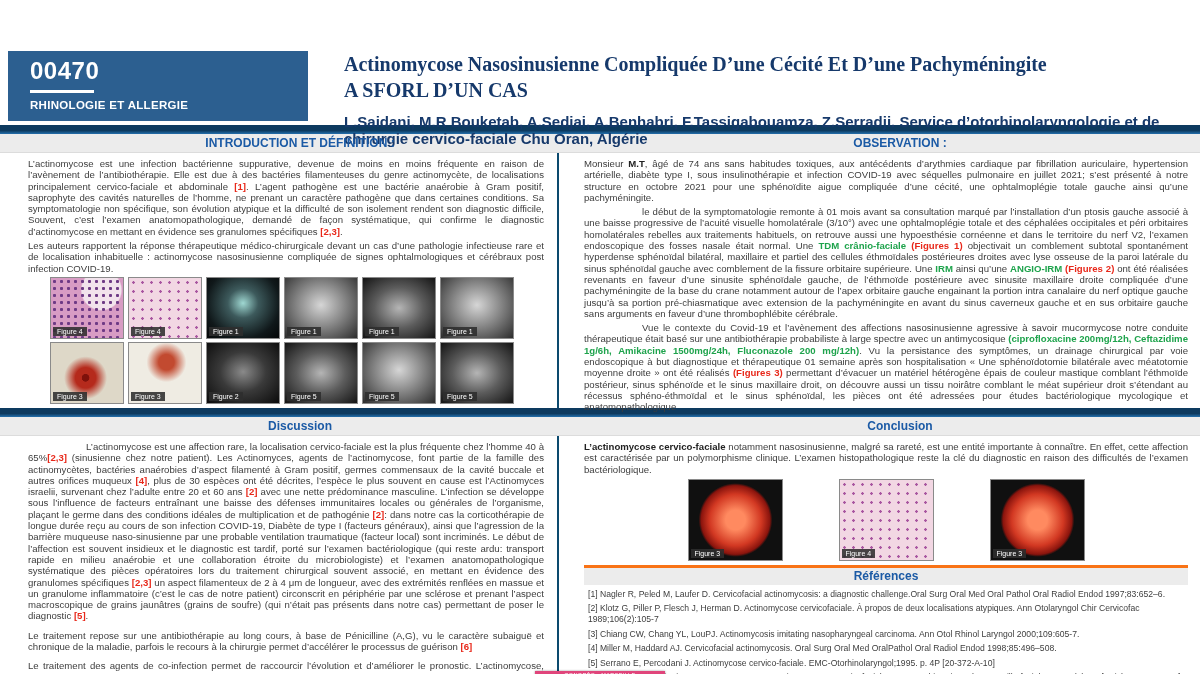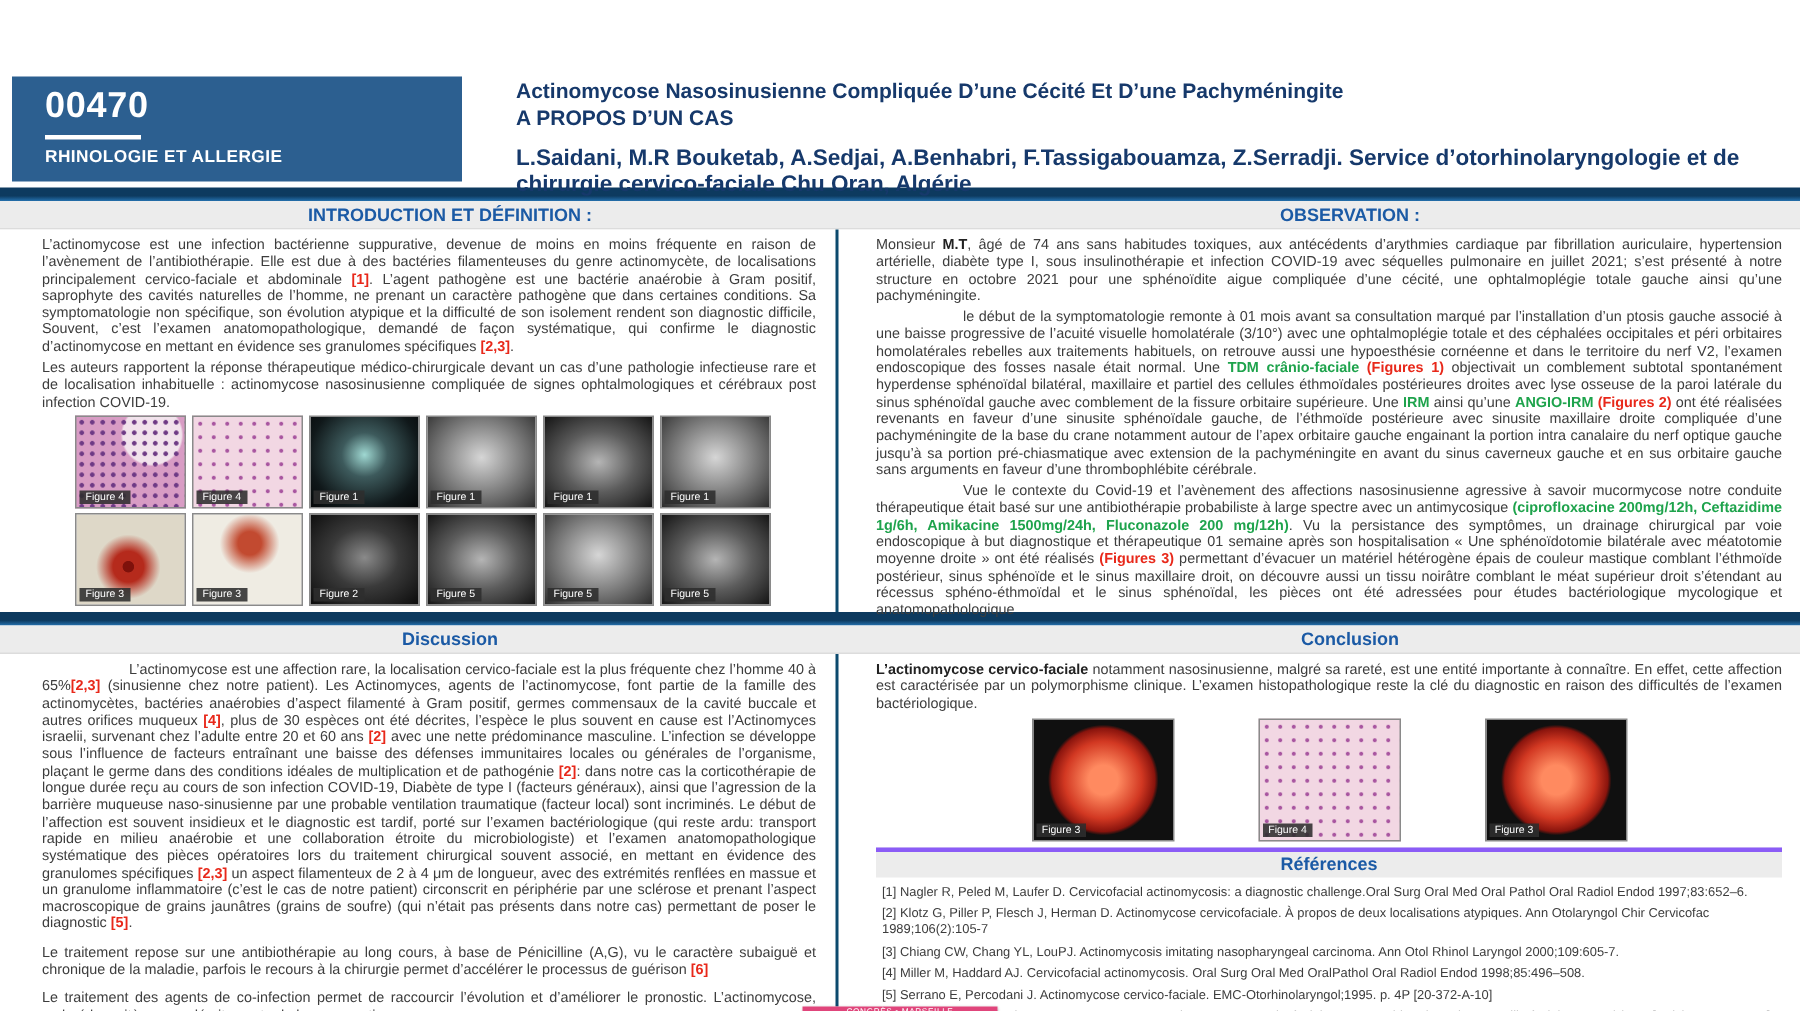--- a/index.html
+++ b/index.html
@@ -6,21 +6,21 @@
   body{width:1200px;height:674px;overflow:hidden;font-family:"Liberation Sans",sans-serif;color:#3d3d3d;}
   .poster{width:1200px;height:674px;position:relative;background:#fff;}
 
   
   .topbar{height:80px;display:flex;margin-top:45px;}
   .idbox{width:300px;height:70px;margin:6px 0 0 8px;background:#2c5f90;color:#fff;padding:6px 0 0 22px;box-sizing:border-box;}
   .idnum{font-size:24px;font-weight:bold;letter-spacing:.5px;}
   .idline{width:64px;height:3px;background:#fff;margin:5px 0 6px 0;}
   .idcat{font-size:11.5px;font-weight:bold;letter-spacing:.3px;}
   .titlebox{flex:1;padding:6px 10px 0 36px;}
-  .title{margin:0;font-size:14px;line-height:1.32;font-weight:bold;color:#16396b;}
+  .title{margin:0;font-size:20px;line-height:1.32;font-weight:bold;color:#16396b;font-family:Liberation Serif, serif;}
   .authors{margin-top:9px;font-size:15px;font-weight:bold;color:#16396b;}
 
   
   .navybar{height:9px;background:linear-gradient(#0d3a5f 62%,#2470ad 100%);}
   .sheads{height:18px;background:#ececec;display:flex;align-items:center;border-bottom:1px solid #dcdcdc;}
   .shead{width:50%;text-align:center;font-size:12px;font-weight:bold;color:#1b5aa5;}
 
   
   .cols{display:flex;background:#fff;}
   .cols.top{height:255px;}
@@ -44,21 +44,21 @@
   .f-ctdark{background:radial-gradient(ellipse at 50% 50%,#b5b5b5 0%,#5c5c5c 48%,#141414 100%);}
   .f-spec1{background:radial-gradient(circle at 48% 58%,#7e110b 0 7%,#b52a1c 8% 20%,#ded8c8 42%);}
   .f-spec2{background:radial-gradient(circle at 52% 32%,#c24a30 0 14%,#efece3 36%);}
   .f-mri{background:radial-gradient(ellipse at 50% 48%,#8a8a8a 0%,#3a3a3a 45%,#0b0b0b 100%);}
   .f-endo{background:radial-gradient(circle at 50% 50%,#ff8a60 0 16%,#d23822 42%,#8a140d 56%,#101010 60%);}
 
   .conclfigs{display:flex;justify-content:center;gap:56px;margin:4px 0 0 0;}
   .conclfigs .fig{width:95px;height:82px;}
 
   
-  .refshead{margin-top:4px;border-top:3px solid #8b5cf6;background:#ececec;height:17px;line-height:17px;text-align:center;font-size:12px;font-weight:bold;color:#1b5aa5;}
+  .refshead{margin-top:4px;border-top:3px solid #f97316;background:#ececec;height:17px;line-height:17px;text-align:center;font-size:12px;font-weight:bold;color:#1b5aa5;}
   .refs{padding:4px 4px 0 4px;}
   .ref{font-size:8.6px;line-height:10.6px;margin-bottom:4px;color:#3d3d3d;}
 
   
   .footerbar{height:26px;background:#0d3a5f;}
   .logo{position:absolute;left:50%;transform:translateX(-50%);bottom:2px;width:130px;height:46px;background:#fff;box-shadow:0 0 2px rgba(0,0,0,.4);}
   .logo-banner{height:8px;background:#e0457b;color:#fff;font-size:5.5px;line-height:8px;text-align:center;letter-spacing:.4px;white-space:nowrap;overflow:hidden;}
   .logo-row{display:flex;align-items:center;height:29px;}
   .logo-head{width:30px;height:28px;flex:none;}
   .logo-main{flex:1;text-align:left;}
@@ -75,21 +75,21 @@
 
   <header class="topbar">
     <div class="idbox">
       <div class="idnum">00470</div>
       <div class="idline"></div>
       <div class="idcat">RHINOLOGIE ET ALLERGIE</div>
     </div>
     <div class="titlebox">
       <h1 class="title">
         <span>Actinomycose Nasosinusienne Compliquée D’une Cécité Et D’une Pachyméningite</span><br>
-        <span>A PROPOS D’UN CAS</span>
+        <span>A SFORL D’UN CAS</span>
       </h1>
       <div class="authors">L.Saidani, M.R Bouketab, A.Sedjai, A.Benhabri, F.Tassigabouamza, Z.Serradji. Service d’otorhinolaryngologie et de chirurgie cervico-faciale Chu Oran, Algérie</div>
     </div>
   </header>
 
   <div class="navybar"></div>
 
   <div class="sheads">
     <div class="shead">INTRODUCTION ET DÉFINITION :</div>
     <div class="shead">OBSERVATION :</div>

